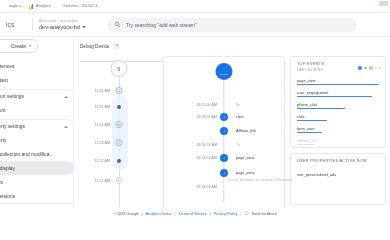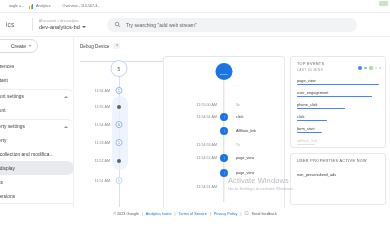--- a/index.html
+++ b/index.html
@@ -448,21 +448,20 @@
             <div class="rc-title">USER PROPERTIES ACTIVE NOW</div>
             <div class="up-name">non_personalized_ads</div>
           </div>
 
         </div>
       </div>
     </div>
   </div>
 
   <div class="wm">
-    <div class="wm-1">Activate Windows</div>
     <div class="wm-2">Go to Settings to activate Windows.</div>
   </div>
 
   <div class="footer">
     <span class="f-txt">© 2023 Google</span>
     <span class="f-sep">|</span>
     <span class="f-link">Analytics home</span>
     <span class="f-sep">|</span>
     <span class="f-link">Terms of Service</span>
     <span class="f-sep">|</span>

